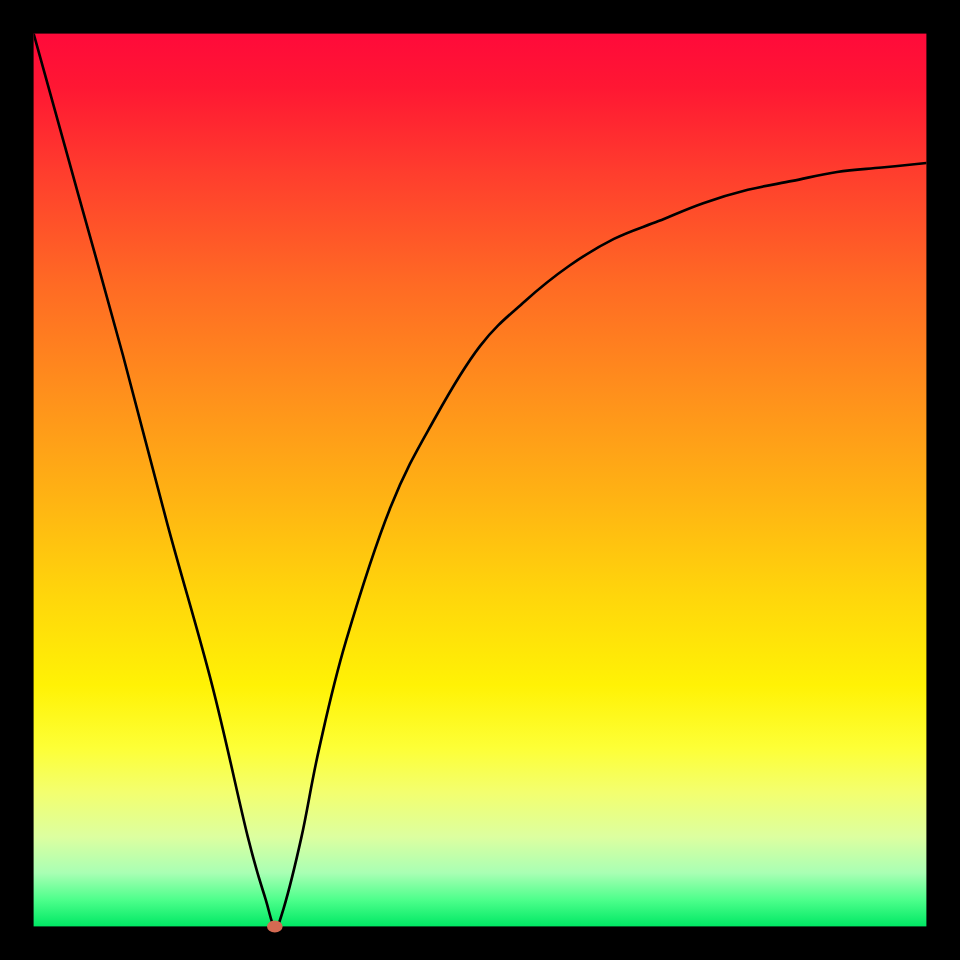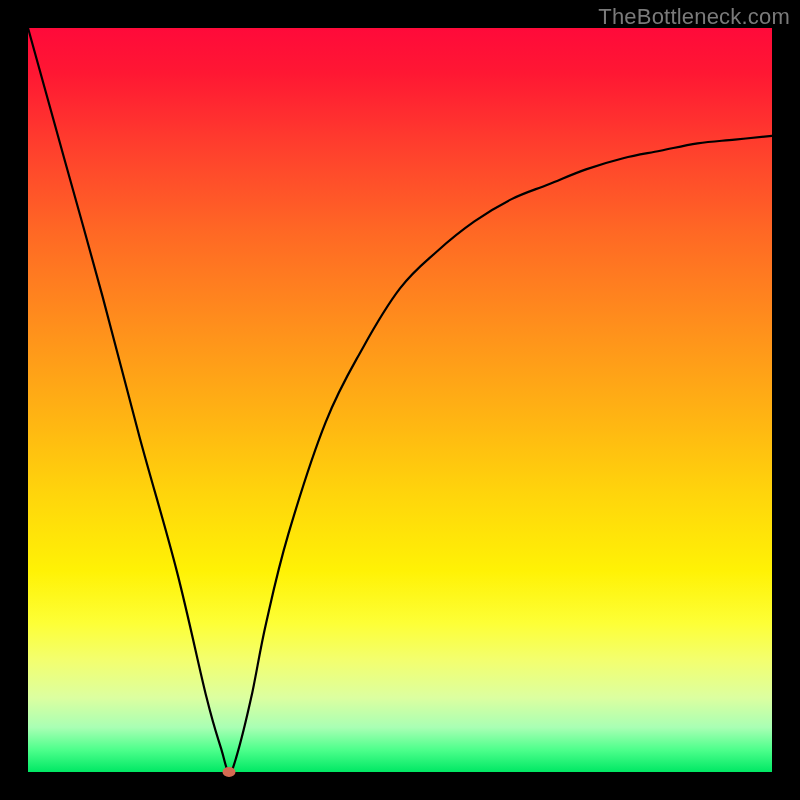--- a/index.html
+++ b/index.html
@@ -73,14 +73,13 @@
   <div class="plot-area">
 
     <svg class="curve-svg" viewBox="0 0 744 744" preserveAspectRatio="none">
       <path id="curve-path" d="M 0.00 0.00 C 6.70 24.11, 23.81 85.71, 37.20 133.92 C 50.59 182.13, 61.01 218.29, 74.40 267.84 C 87.79 317.39, 98.21 359.65, 111.60 409.20 C 124.99 458.75, 136.75 496.25, 148.80 543.12 C 160.85 589.99, 170.52 637.46, 178.56 669.60 C 186.60 701.74, 189.42 708.29, 193.44 721.68 C 197.46 735.07, 198.20 742.66, 200.88 744.00 C 203.56 745.34, 204.30 742.51, 208.32 729.12 C 212.34 715.73, 217.84 693.71, 223.20 669.60 C 228.56 645.49, 231.38 624.66, 238.08 595.20 C 244.78 565.74, 249.69 542.08, 260.40 505.92 C 271.11 469.76, 284.21 427.80, 297.60 394.32 C 310.99 360.84, 321.41 344.03, 334.80 319.92 C 348.19 295.81, 358.61 277.81, 372.00 260.40 C 385.39 242.99, 395.81 235.25, 409.20 223.20 C 422.59 211.15, 433.01 202.81, 446.40 193.44 C 459.79 184.07, 470.21 177.82, 483.60 171.12 C 496.99 164.42, 507.41 161.60, 520.80 156.24 C 534.19 150.88, 544.61 146.05, 558.00 141.36 C 571.39 136.67, 581.81 133.55, 595.20 130.20 C 608.59 126.85, 619.01 125.44, 632.40 122.76 C 645.79 120.08, 656.21 117.33, 669.60 115.32 C 682.99 113.31, 693.41 112.94, 706.80 111.60 C 720.19 110.26, 737.30 108.55, 744.00 107.88" fill="none" stroke="#000" stroke-width="2.2" stroke-linecap="round" stroke-linejoin="round"></path>
     </svg>
 
     <div id="marker" class="marker" style="left: 200.88px; top: 744px;"></div>
 
   </div>
 
-  <div class="attribution">TheBottleneck.com</div>
 </div>
 
 </body></html>

